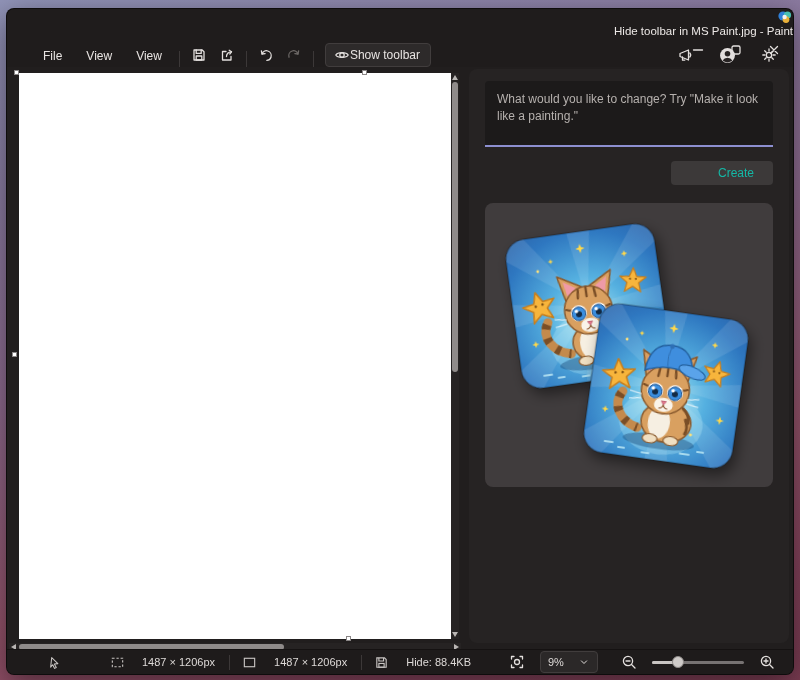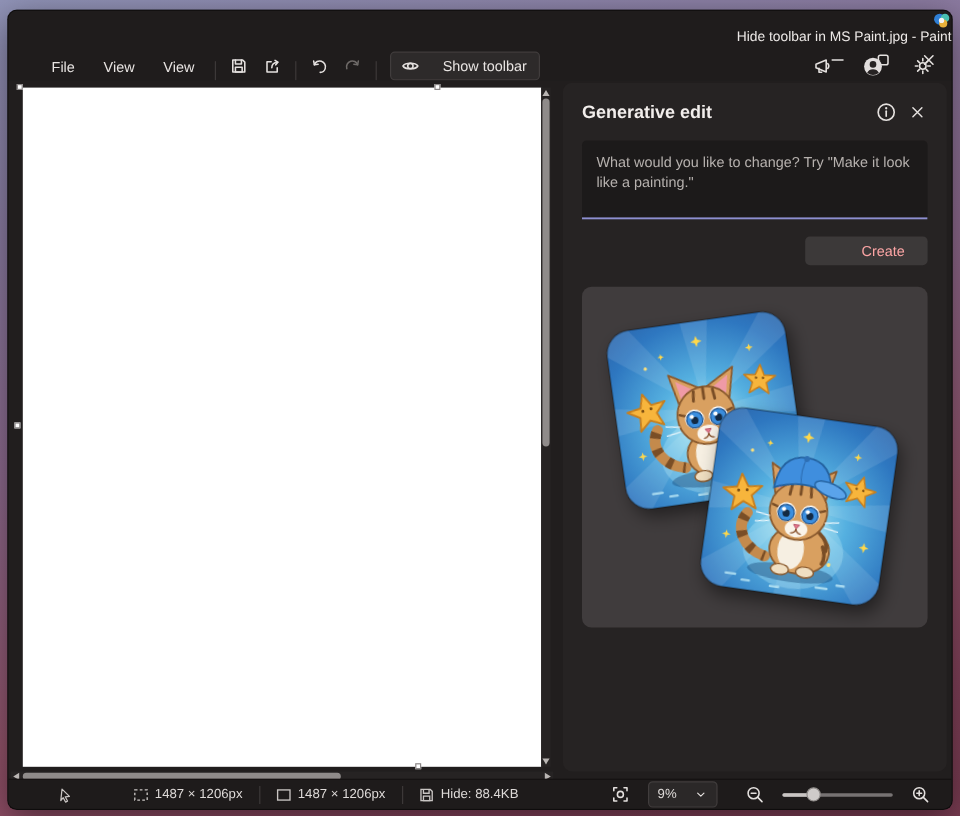--- a/index.html
+++ b/index.html
@@ -20,21 +20,21 @@
   .titlebar .title{ margin-left:8px; font-size:11.5px; color:#ece8e6; white-space:nowrap; }
   .wincontrols{ margin-left:auto; display:flex; height:100%; }
   .wincontrols .wbtn{ width:38px; height:26px; display:flex; align-items:center; justify-content:center; }
   .icon-stroke{ stroke:#e4e0de; fill:none; stroke-width:1.3; stroke-linecap:round; stroke-linejoin:round; }
   .icon-dim{ stroke:#6e6a68; }
   
   .menubar{ position:absolute; left:16px; top:26px; right:0; height:32px; display:flex; align-items:flex-end; padding:0 10px 0 8px; }
   .menu-item{ font-size:12px; color:#e8e4e2; padding:4px 12px; border-radius:4px; }
   .mdivider{ width:1px; height:16px; background:#3c3838; margin:0 5px; }
   .iconbtn{ width:28px; height:24px; display:flex; align-items:center; justify-content:center; border-radius:4px; }
-  .showtoolbar{ display:flex; align-items:center; gap:19px; height:24px; padding:0 10px 0 8px; margin-left:6px;
+  .showtoolbar{ display:flex; align-items:center; gap:0; height:24px; padding:0 10px 0 8px; margin-left:6px;
     background:#2d2a2a; border:1px solid #413d3d; border-radius:4px; font-size:12px; color:#e8e4e2; }
   .menu-right{ margin-left:auto; display:flex; align-items:center; gap:14px; }
   
   .content{ position:absolute; left:0; top:58px; right:0; bottom:25px; background:#211e1e; }
   .canvas{ position:absolute; left:12px; top:6px; width:432px; height:566px; background:#ffffff; }
   .handle{ position:absolute; width:5px; height:5px; background:#ffffff; border:1px solid #8a8686; }
   .h-tl{ left:7px; top:3px; } .h-tm{ left:355px; top:3px; } .h-lm{ left:5px; top:285px; } .h-bm{ left:339px; top:569px; }
   
   .vscroll{ position:absolute; left:444px; top:6px; width:8px; height:566px; background:#262323; }
   .vscroll .thumb{ position:absolute; left:1px; top:9px; width:6px; height:290px; background:#8f8b8a; border-radius:3px; }
@@ -48,27 +48,27 @@
   
   .panel{ position:absolute; left:462px; top:2px; width:320px; height:574px; background:#262323; border-radius:8px; }
   .panel-header{ display:flex; align-items:center; padding:12px 12px 0 16px; }
   .panel-title{ font-size:15px; font-weight:700; color:#f2eeec; flex:1; }
   .phbtn{ width:26px; height:24px; display:flex; align-items:center; justify-content:center; border-radius:4px; }
   .prompt{ display:block; margin:12px 16px 0 16px; width:288px; height:66px; resize:none;
     background:#1c1a1a; border:none; border-bottom:2px solid #8d8fd0; border-radius:4px 4px 0 0;
     padding:10px 12px; font-family:"Liberation Sans", sans-serif; font-size:12px; line-height:1.45; color:#e8e4e2; outline:none; }
   .prompt::placeholder{ color:#b6b1ae; }
   .create-row{ display:flex; justify-content:flex-end; margin:14px 16px 0 16px; }
-  .create-btn{ width:102px; height:24px; background:#3c3939; color:#fca5a5; border:none; border-radius:4px; font-size:12px; font-family:"Liberation Sans", sans-serif;padding-left:28px; }
+  .create-btn{ width:102px; height:24px; background:#3c3939; color:#14b8a6; border:none; border-radius:4px; font-size:12px; font-family:"Liberation Sans", sans-serif;padding-left:28px; }
   .preview{ margin:18px 16px 0 16px; width:288px; height:284px; background:#403c3d; border-radius:8px; overflow:hidden; }
   .card-shadow{ filter:drop-shadow(4px 7px 7px rgba(0,0,0,.45)); }
   
   .statusbar{ position:absolute; left:0; right:0; bottom:0; height:25px; background:#1e1b1b; border-top:1px solid #151212;
     display:flex; align-items:center; font-size:11px; color:#dedad8; }
-  .sb-group{ display:flex; align-items:center; gap:4px; white-space:nowrap; }
+  .sb-group{ display:flex; align-items:center; gap:17px; white-space:nowrap; }
   .sb-div{ width:1px; height:15px; background:#3c3838; }
   .sb-right{ margin-left:auto; display:flex; align-items:center; padding-right:12px; gap:9px; }
   .zoom-select{ display:flex; align-items:center; justify-content:space-between; width:58px; height:22px; padding:0 7px;
     background:#2b2828; border:1px solid #413d3d; border-radius:4px; font-size:11px; }
   .slider{ position:relative; width:92px; height:12px; }
   .slider .track{ position:absolute; left:0; right:0; top:5px; height:3px; background:#777373; border-radius:2px; }
   .slider .fill{ position:absolute; left:0; width:26px; top:5px; height:3px; background:#c9c5c3; border-radius:2px; }
   .slider .knob{ position:absolute; left:20px; top:0; width:12px; height:12px; border-radius:50%; background:#cfcbc9; border:1px solid #8f8b89; }
 </style>
 </head>
@@ -181,35 +181,20 @@
       <div class="thumb"></div>
       <div class="tri tri-down"></div>
     </div>
     <div class="hscroll">
       <div class="tri tri-left"></div>
       <div class="thumb"></div>
       <div class="tri tri-right"></div>
     </div>
 
     <div class="panel">
-      <div class="panel-header">
-        <span class="panel-title">Generative edit</span>
-        <div class="phbtn">
-          <svg width="17" height="17" viewBox="0 0 16 16">
-            <circle class="icon-stroke" cx="8" cy="8" r="6.3"></circle>
-              <path class="icon-stroke" d="M8 7.2 v4"></path>
-              <circle cx="8" cy="4.9" r="0.9" fill="#e4e0de"></circle>
-          </svg>
-        </div>
-        <div class="phbtn">
-          <svg width="15" height="15" viewBox="0 0 16 16">
-              <path class="icon-stroke" d="M4 4 L12 12 M12 4 L4 12"></path>
-            </svg>
-        </div>
-      </div>
       <textarea class="prompt" placeholder="What would you like to change? Try &quot;Make it look like a painting.&quot;" style=""></textarea>
       <div class="create-row">
         <button class="create-btn">Create</button>
       </div>
 
       <div class="preview">
         <svg width="288" height="284" viewBox="0 0 288 284">
           <defs>
             <radialGradient id="cardbg" cx="50%" cy="58%" r="78%">
               <stop offset="0%" stop-color="#aee8f2"></stop>

